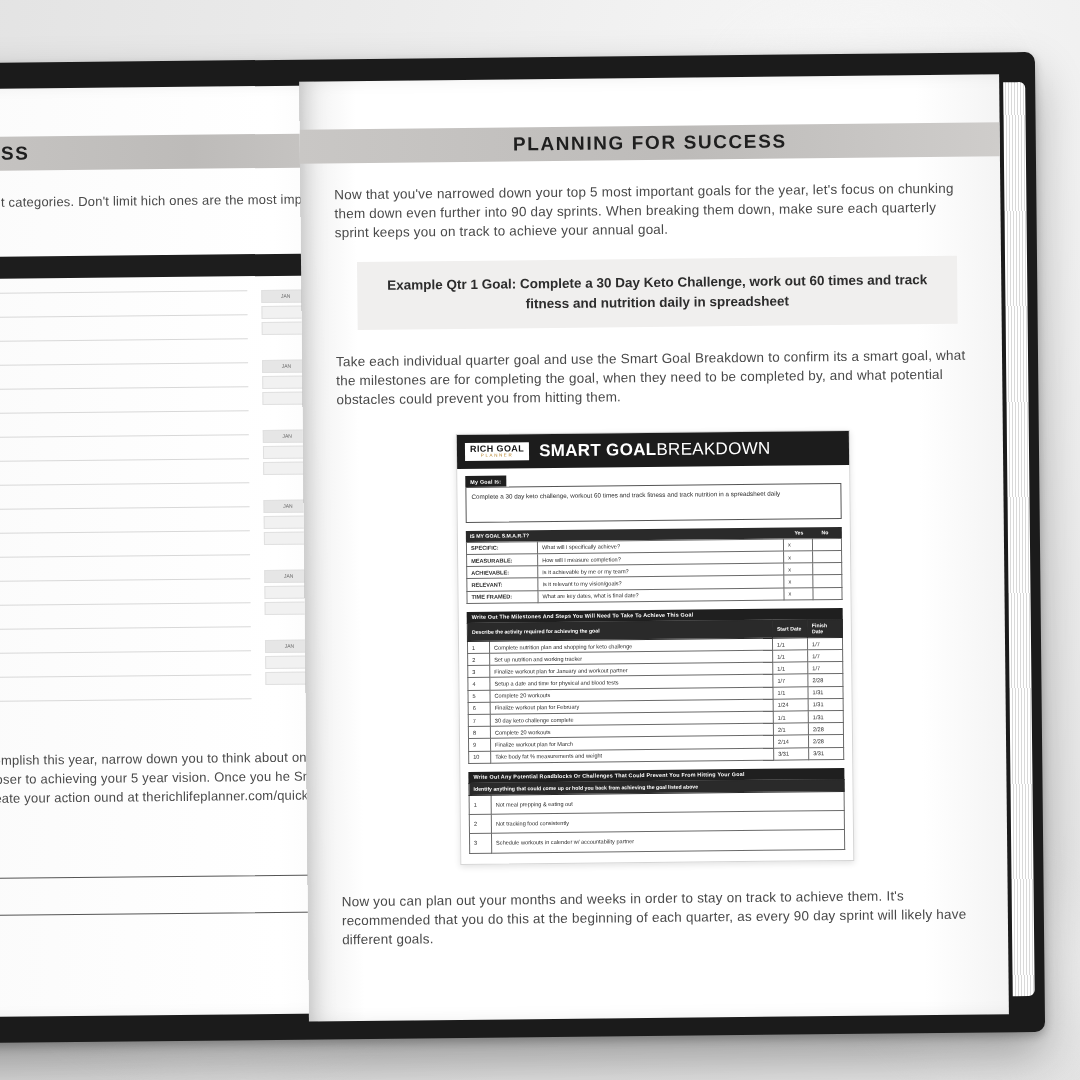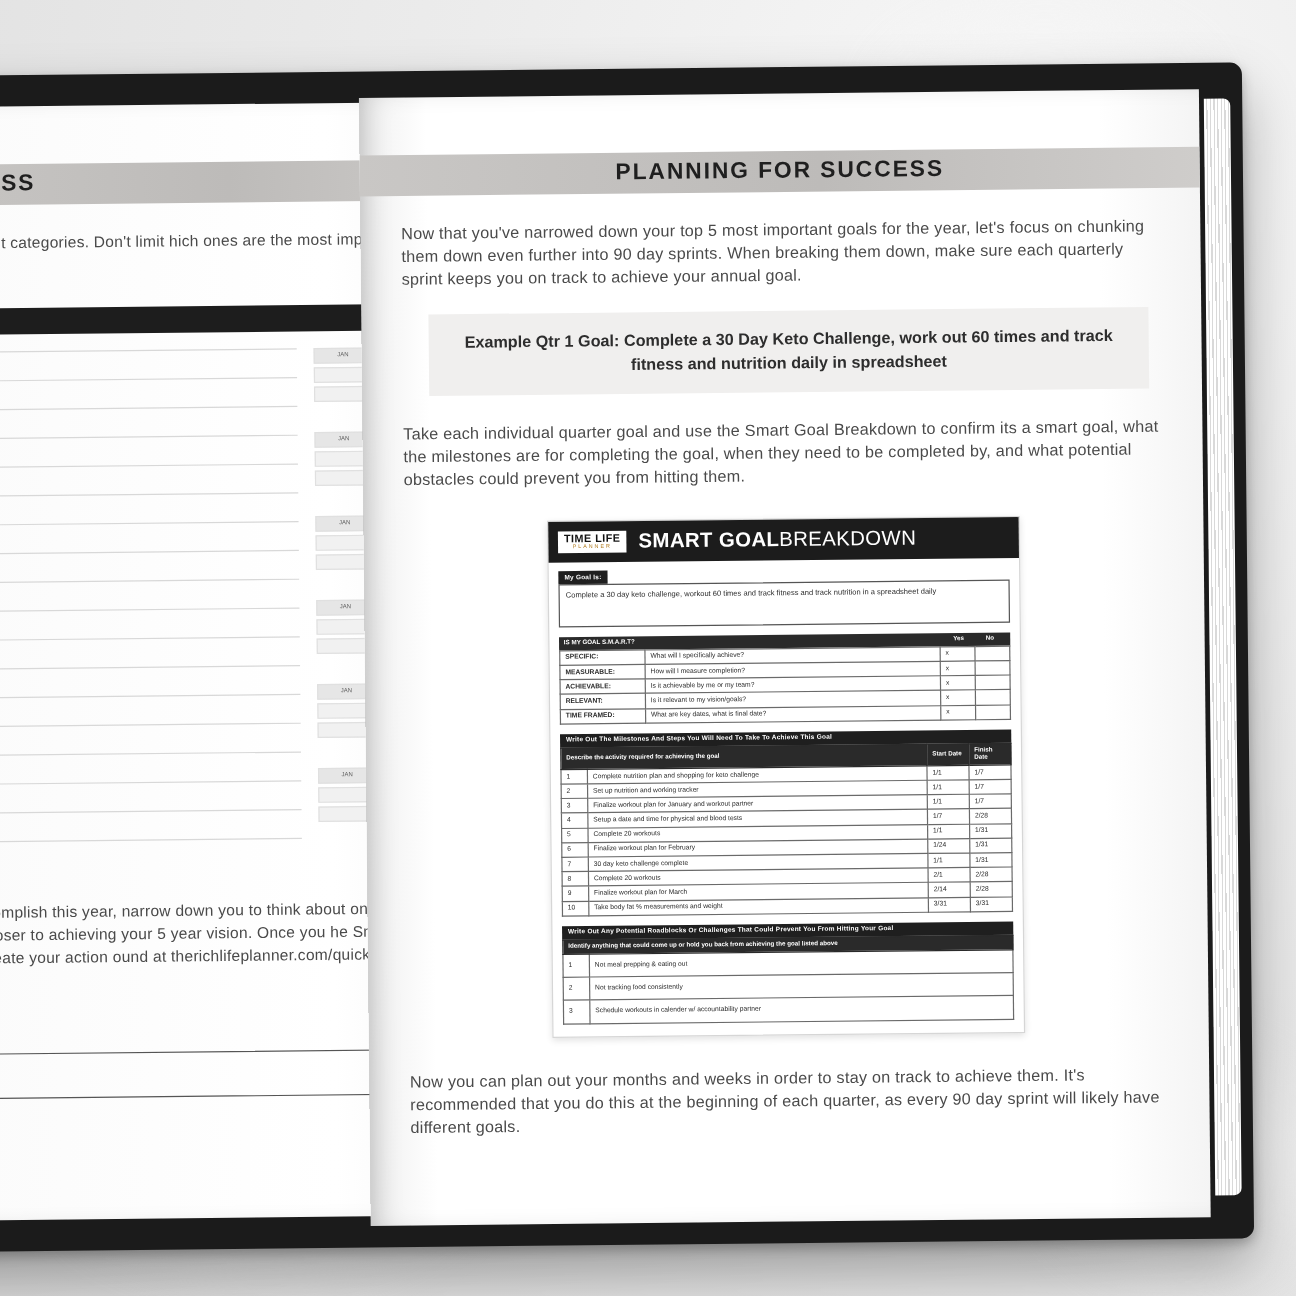--- a/index.html
+++ b/index.html
@@ -442,21 +442,21 @@
 
         <div class="example-box">
           <p>Example Qtr 1 Goal: Complete a 30 Day Keto Challenge, work out 60 times and track fitness and nutrition daily in spreadsheet</p>
         </div>
 
         <p class="para">Take each individual quarter goal and use the Smart Goal Breakdown to confirm its a smart goal, what the milestones are for completing the goal, when they need to be completed by, and what potential obstacles could prevent you from hitting them.</p>
 
         <div class="worksheet">
           <div class="ws-header">
             <div class="ws-logo">
-              <span class="l1">TIME LIFE</span>
+              <span class="l1">RICH GOAL</span>
               <span class="l2">PLANNER</span>
             </div>
             <div class="ws-title">
               <span>SMART GOAL</span><span class="light">BREAKDOWN</span>
             </div>
           </div>
 
           <div class="ws-body">
 
             <div class="sec-label">My Goal Is:</div>

